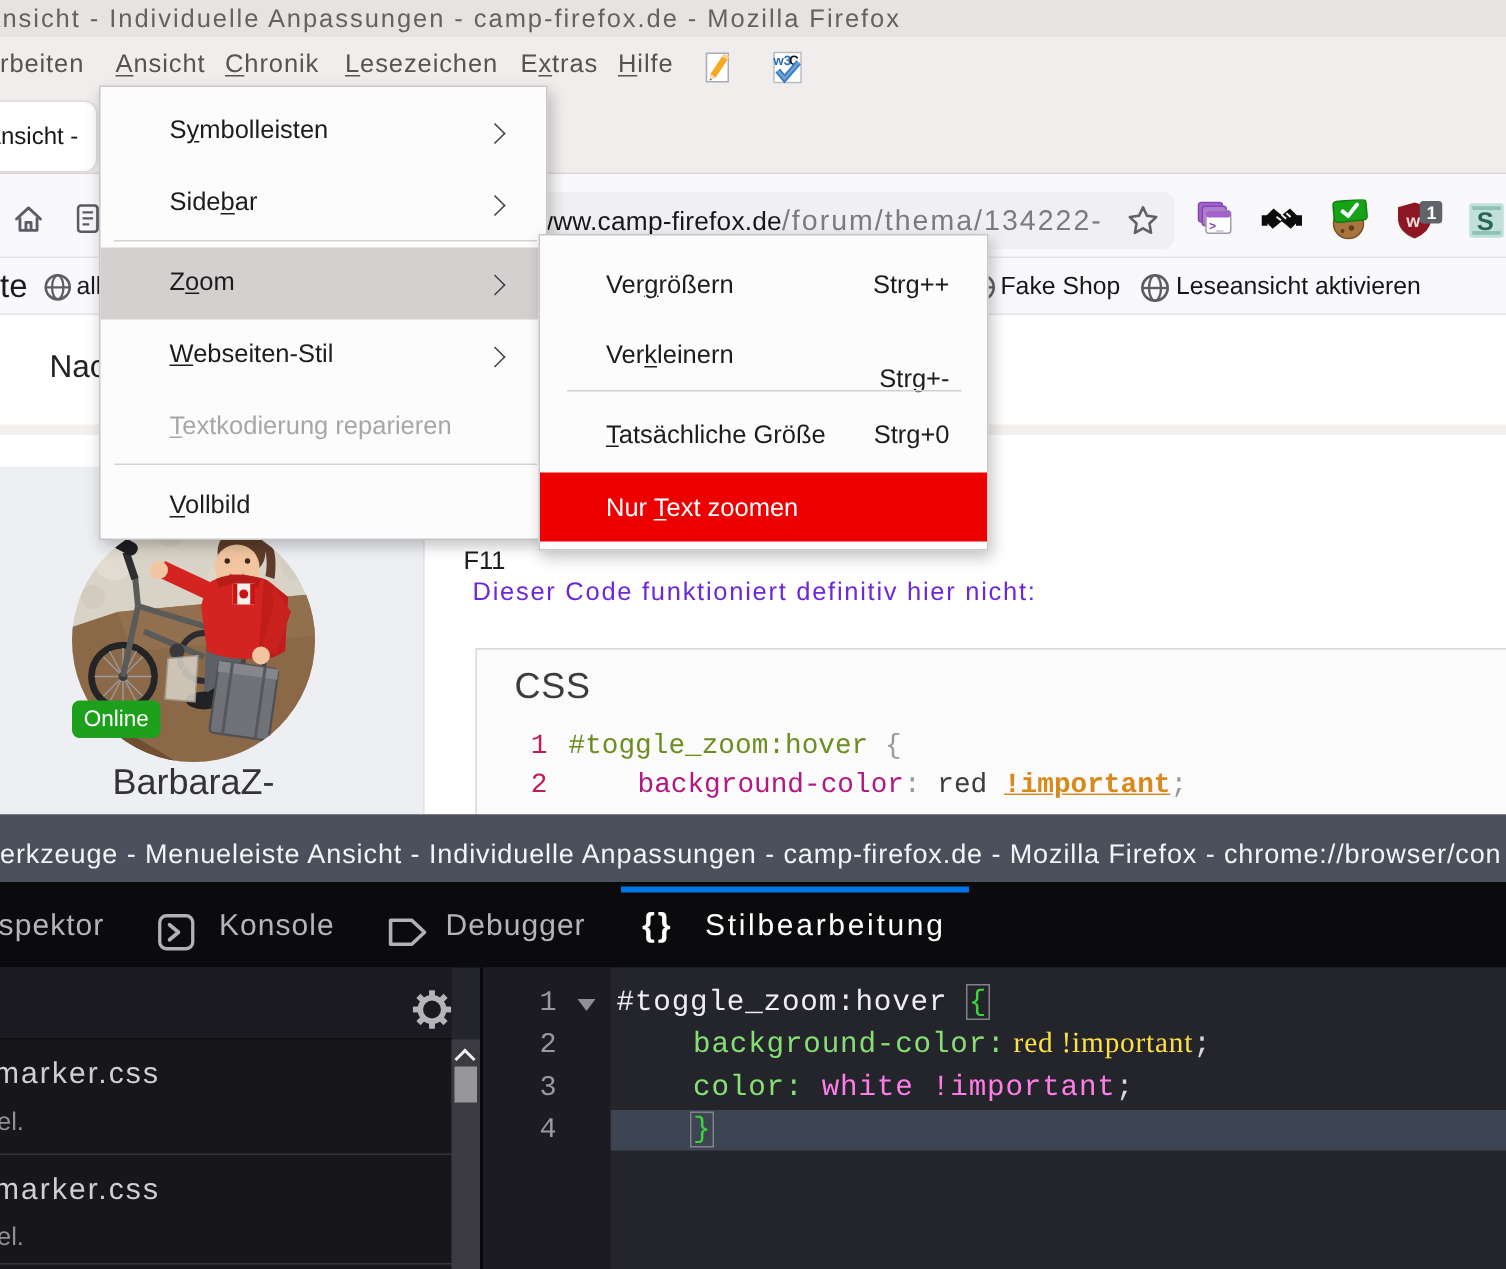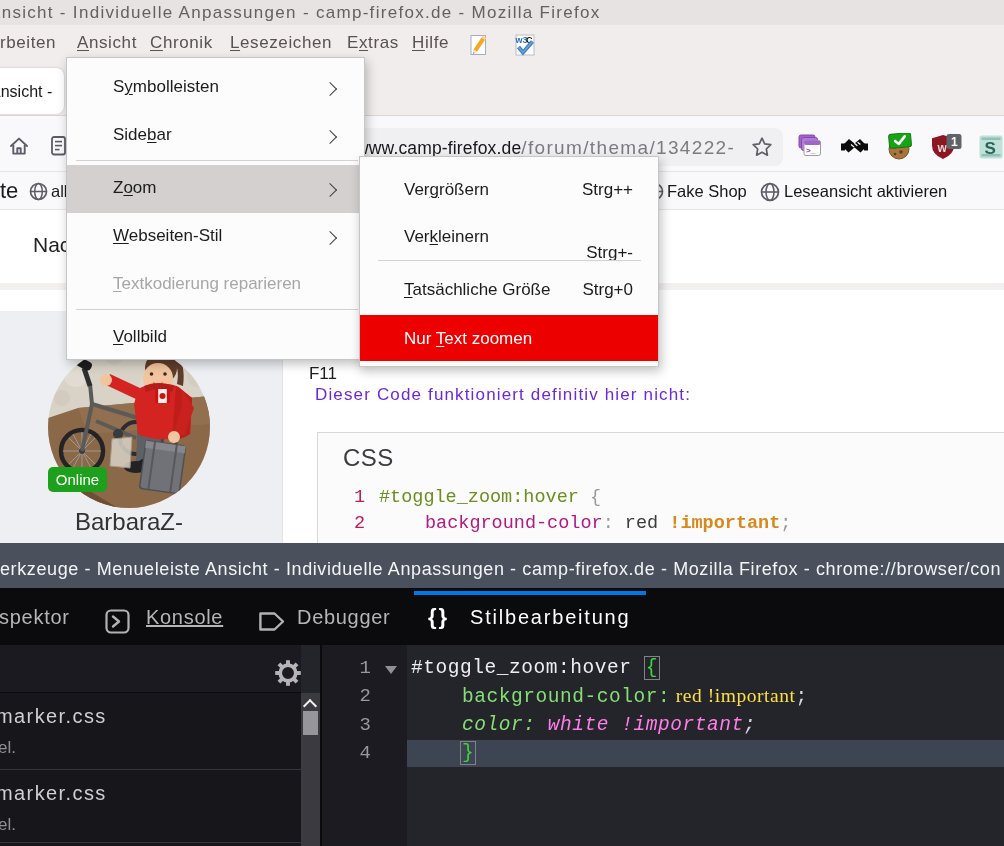--- a/index.html
+++ b/index.html
@@ -223,37 +223,37 @@
   <div class="abs" style="left:29px;top:298px;width:200px;text-align:center;font-size:24px;color:#333;">BarbaraZ-</div>
 
   <div class="abs" style="left:315px;top:175px;font-size:17px;letter-spacing:1.15px;color:#6d28d9;">Dieser Code funktioniert definitiv hier nicht:</div>
 
   <div class="abs" id="codeblock" style="left:317px;top:222px;width:700px;height:140px;background:#fbfbfb;border:1px solid #d8d8d8;">
     <div class="abs" style="left:25px;top:11px;font-size:24px;letter-spacing:0.5px;color:#3c3c40;">CSS</div>
     <div class="abs" style="left:0;top:52px;width:700px;font-family:'Liberation Mono',monospace;font-size:18.5px;line-height:26px;white-space:pre;">
       <div class="abs" style="left:29px;top:0;width:18px;text-align:right;color:#c11d52;">1</div>
       <div class="abs" style="left:61px;top:0;"><span style="color:#6b8e20;">#toggle_zoom:hover</span><span style="color:#999;"> {</span></div>
       <div class="abs" style="left:29px;top:26px;width:18px;text-align:right;color:#c11d52;">2</div>
-      <div class="abs" style="left:107px;top:26px;"><span style="color:#b11884;">background-color</span><span style="color:#999;">:</span> <span style="color:#3c3c3c;">red</span> <span style="color:#d8891c;font-weight:bold;">!important</span><span style="color:#999;">;</span></div>
+      <div class="abs" style="left:107px;top:26px;"><span style="color:#b11884;">background-color</span><span style="color:#999;">:</span> <span style="color:#3c3c3c;">red</span> <span style="color:#d8891c;font-weight:bold;text-decoration:underline;">!important</span><span style="color:#999;">;</span></div>
     </div>
   </div>
 </div>
 
 <div class="abs" id="dtwin" style="left:0;top:543px;width:1004px;height:303px;background:#24242b;overflow:hidden;">
   <div class="abs" style="left:0;top:0;width:1004px;height:45px;background:#4a515c;overflow:hidden;">
     <div class="abs" style="left:0;top:16px;font-size:18px;letter-spacing:0.6px;color:#f3f4f6;white-space:nowrap;">erkzeuge - Menueleiste Ansicht - Individuelle Anpassungen - camp-firefox.de - Mozilla Firefox - chrome://browser/con</div>
   </div>
   <div class="abs" style="left:0;top:45px;width:1004px;height:57px;background:#0b0b0d;">
     <div class="abs" style="left:414px;top:3px;width:232px;height:4px;background:#0077e6;"></div>
     <div class="abs" style="left:-19px;top:0;height:57px;line-height:58px;font-size:20px;letter-spacing:0.7px;color:#b5b5b8;">Inspektor</div>
     <svg class="abs" style="left:105px;top:21px;" width="25" height="25" viewBox="0 0 25 25">
       <rect x="1.5" y="1.5" width="22" height="22" rx="4.5" fill="none" stroke="#b2b2b5" stroke-width="2.2"></rect>
       <path d="M8,7.5 L14,12.5 L8,17.5" fill="none" stroke="#b2b2b5" stroke-width="2.4" stroke-linecap="round" stroke-linejoin="round"></path>
     </svg>
-    <div class="abs" style="left:146px;top:0;height:57px;line-height:58px;font-size:20px;letter-spacing:0.7px;color:#b5b5b8;text-decoration:underline;">Konsole</div>
+    <div class="abs" style="left:146px;top:0;height:57px;line-height:58px;font-size:20px;letter-spacing:0.7px;color:#b5b5b8;">Konsole</div>
     <svg class="abs" style="left:258px;top:23px;" width="28" height="21" viewBox="0 0 28 21">
       <path d="M2.4,2.5 H16.5 L25,10.5 L16.5,18.5 H2.4 Z" fill="none" stroke="#b2b2b5" stroke-width="2.4" stroke-linejoin="round"></path>
     </svg>
     <div class="abs" style="left:297px;top:0;height:57px;line-height:58px;font-size:20px;letter-spacing:0.7px;color:#b5b5b8;">Debugger</div>
     <div class="abs" style="left:428px;top:0;height:57px;line-height:58px;font-size:22px;font-weight:bold;letter-spacing:2px;color:#fff;">{}</div>
     <div class="abs" style="left:470px;top:0;height:40px;line-height:58px;font-size:20px;letter-spacing:1.8px;color:#fff;">Stilbearbeitung</div>
   </div>
 
   <div class="abs" id="dtbody" style="left:0;top:102px;width:1004px;height:201px;">
 
@@ -291,21 +291,21 @@
     <div class="abs" style="left:322px;top:0;width:85px;height:201px;background:#1b1b21;">
       <div class="abs" style="left:0;top:9px;width:49px;text-align:right;font-family:'Liberation Mono',monospace;font-size:19px;line-height:28.4px;color:#9898a2;">1<br>2<br>3<br>4</div>
       <div class="abs" style="left:63px;top:21px;width:0;height:0;border-left:6.5px solid transparent;border-right:6.5px solid transparent;border-top:8px solid #8f8f98;"></div>
     </div>
 
     <div class="abs" style="left:407px;top:0;width:597px;height:201px;background:#24242b;overflow:hidden;">
       <div class="abs" style="left:0;top:95px;width:597px;height:26.5px;background:#3d4452;"></div>
       <div class="abs" style="left:4px;top:9px;font-family:'Liberation Mono',monospace;font-size:19.5px;letter-spacing:0.55px;line-height:28.4px;white-space:pre;">
         <div class="abs" style="left:0;top:0;"><span style="color:#ededf2;">#toggle_zoom:hover </span><span style="color:#3fd33f;border:1px solid #818188;padding:0 1px;">{</span></div>
         <div class="abs" style="left:51px;top:28.4px;"><span style="color:#86de74;">background-color:</span><span style="color:#fde047;font-family:Liberation Serif, serif;"> red !important</span><span style="color:#d7d7db;">;</span></div>
-        <div class="abs" style="left:51px;top:56.8px;font-style:italic;"><span style="color:#86de74;">color:</span><span style="color:#ff7de9;"> white !important</span><span style="color:#d7d7db;">;</span></div>
+        <div class="abs" style="left:51px;top:56.8px;"><span style="color:#86de74;">color:</span><span style="color:#ff7de9;"> white !important</span><span style="color:#d7d7db;">;</span></div>
         <div class="abs" style="left:49px;top:85.2px;"><span style="color:#3fd33f;border:1px solid #818188;padding:0 1px;">}</span></div>
       </div>
     </div>
   </div>
 </div>
 
 <div class="abs" id="menu1" style="left:66px;top:57px;width:297px;height:301px;background:#fcfcfc;border:1px solid #c6c6c6;box-shadow:2px 4px 10px rgba(0,0,0,.25);z-index:50;font-size:17px;color:#1c1c1c;">
   <div class="abs" style="left:0;top:107px;width:297px;height:48px;background:#d4d0d0;"></div>
   <div class="abs" style="left:46px;top:19px;">S<u>y</u>mbolleisten</div>
   <div class="abs" style="left:46px;top:67px;">Side<u>b</u>ar</div>

